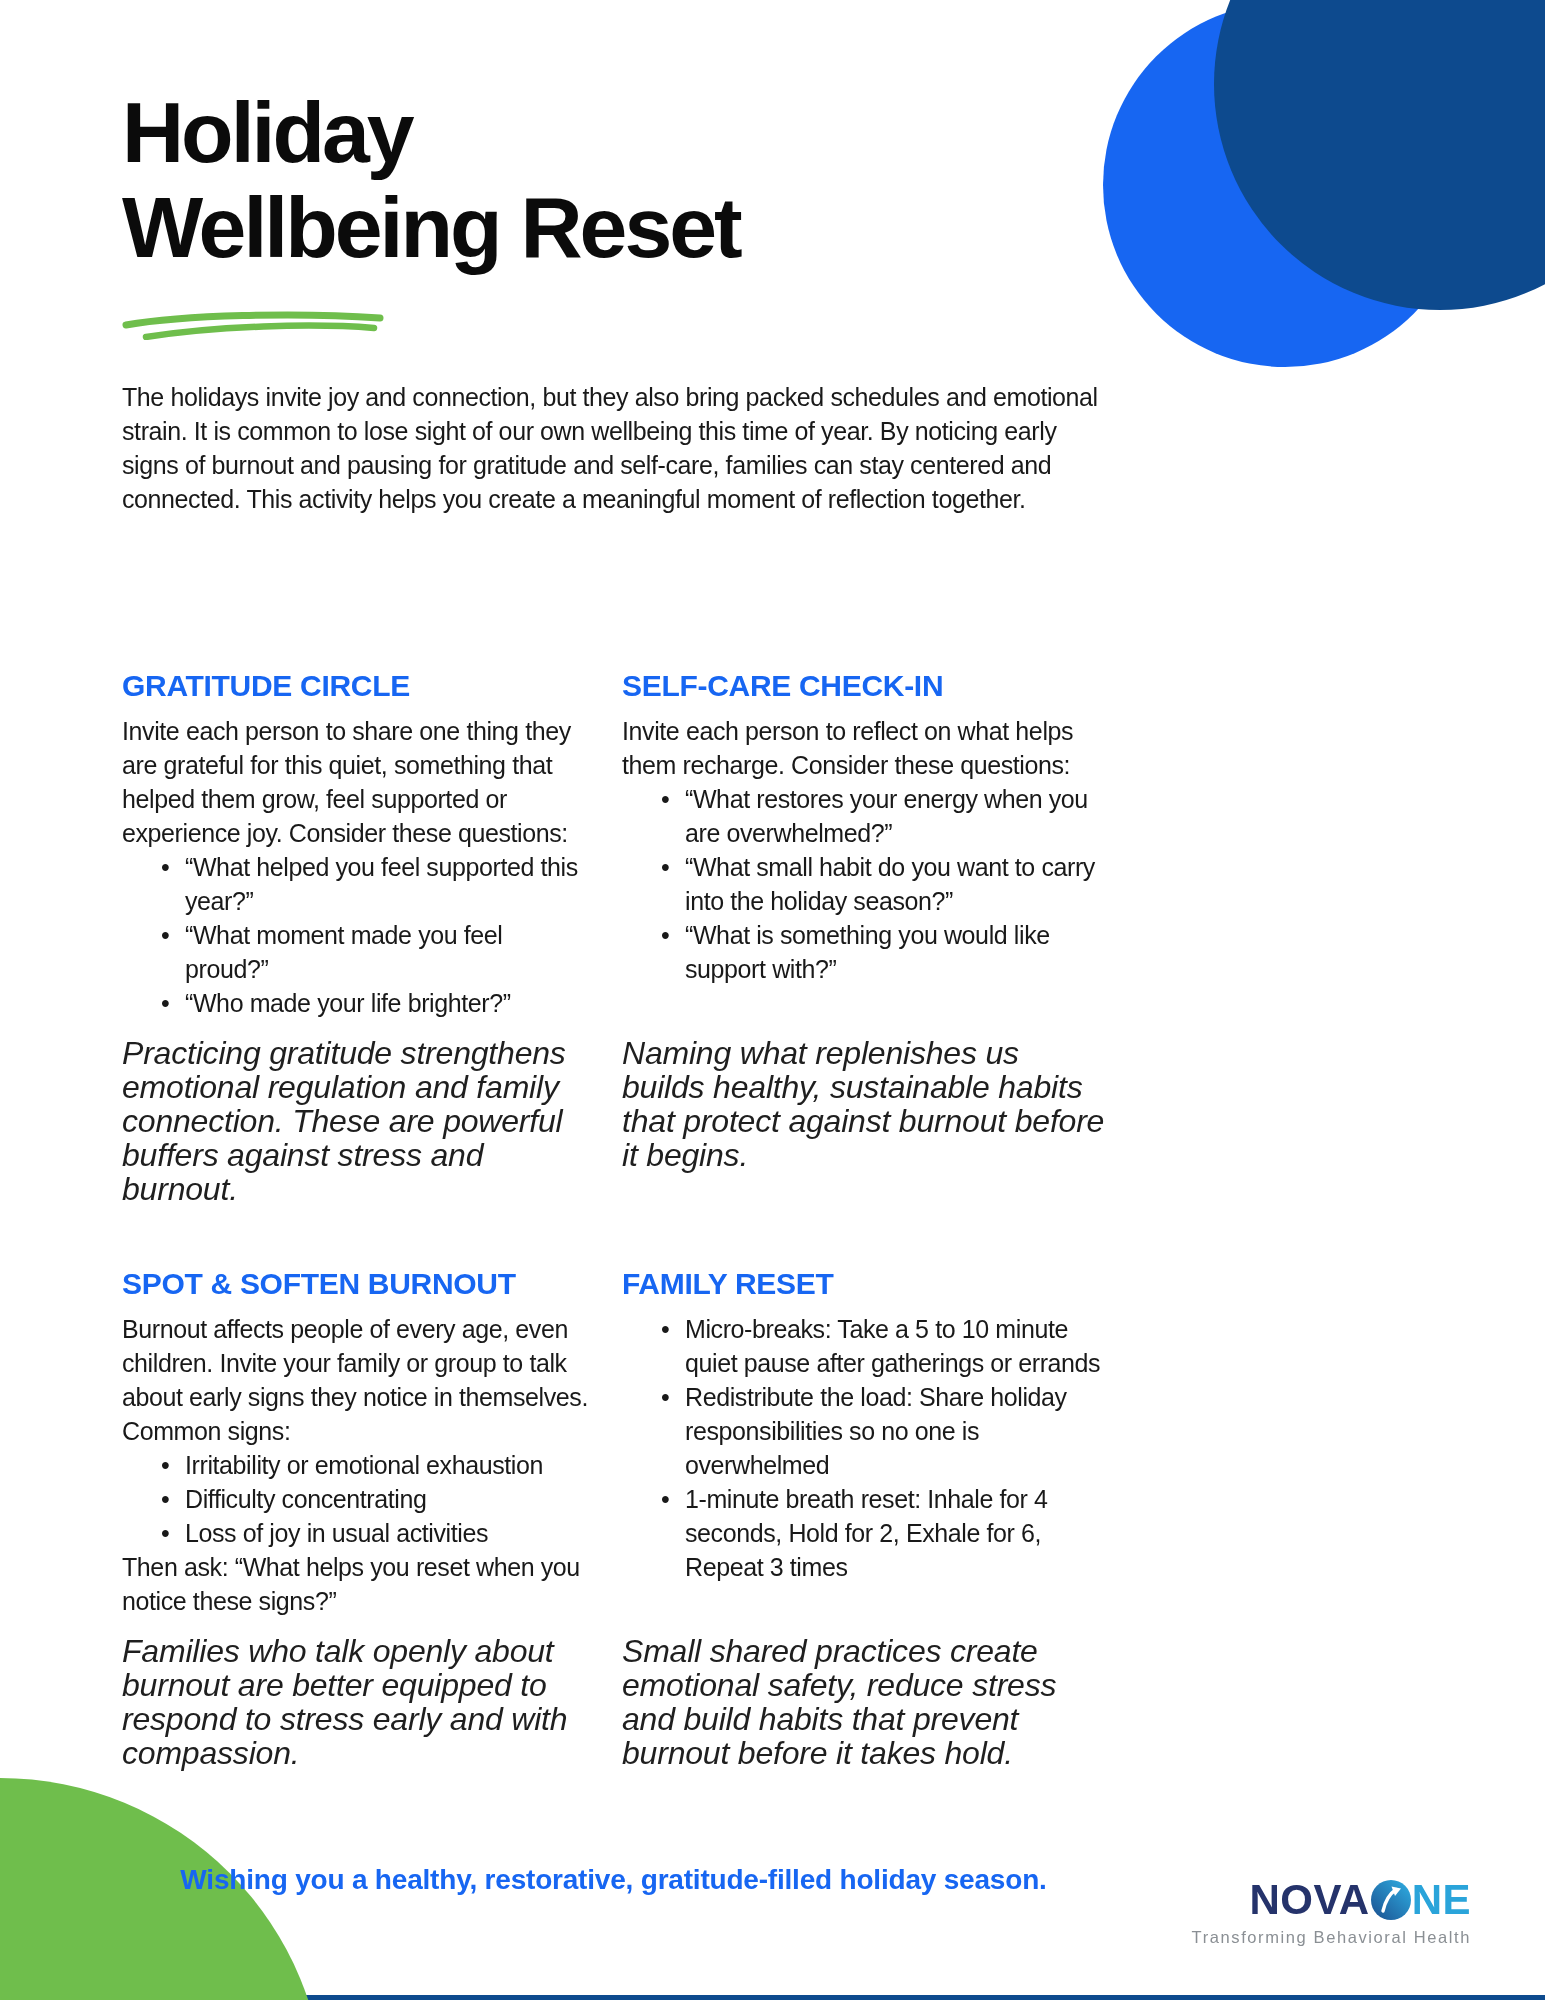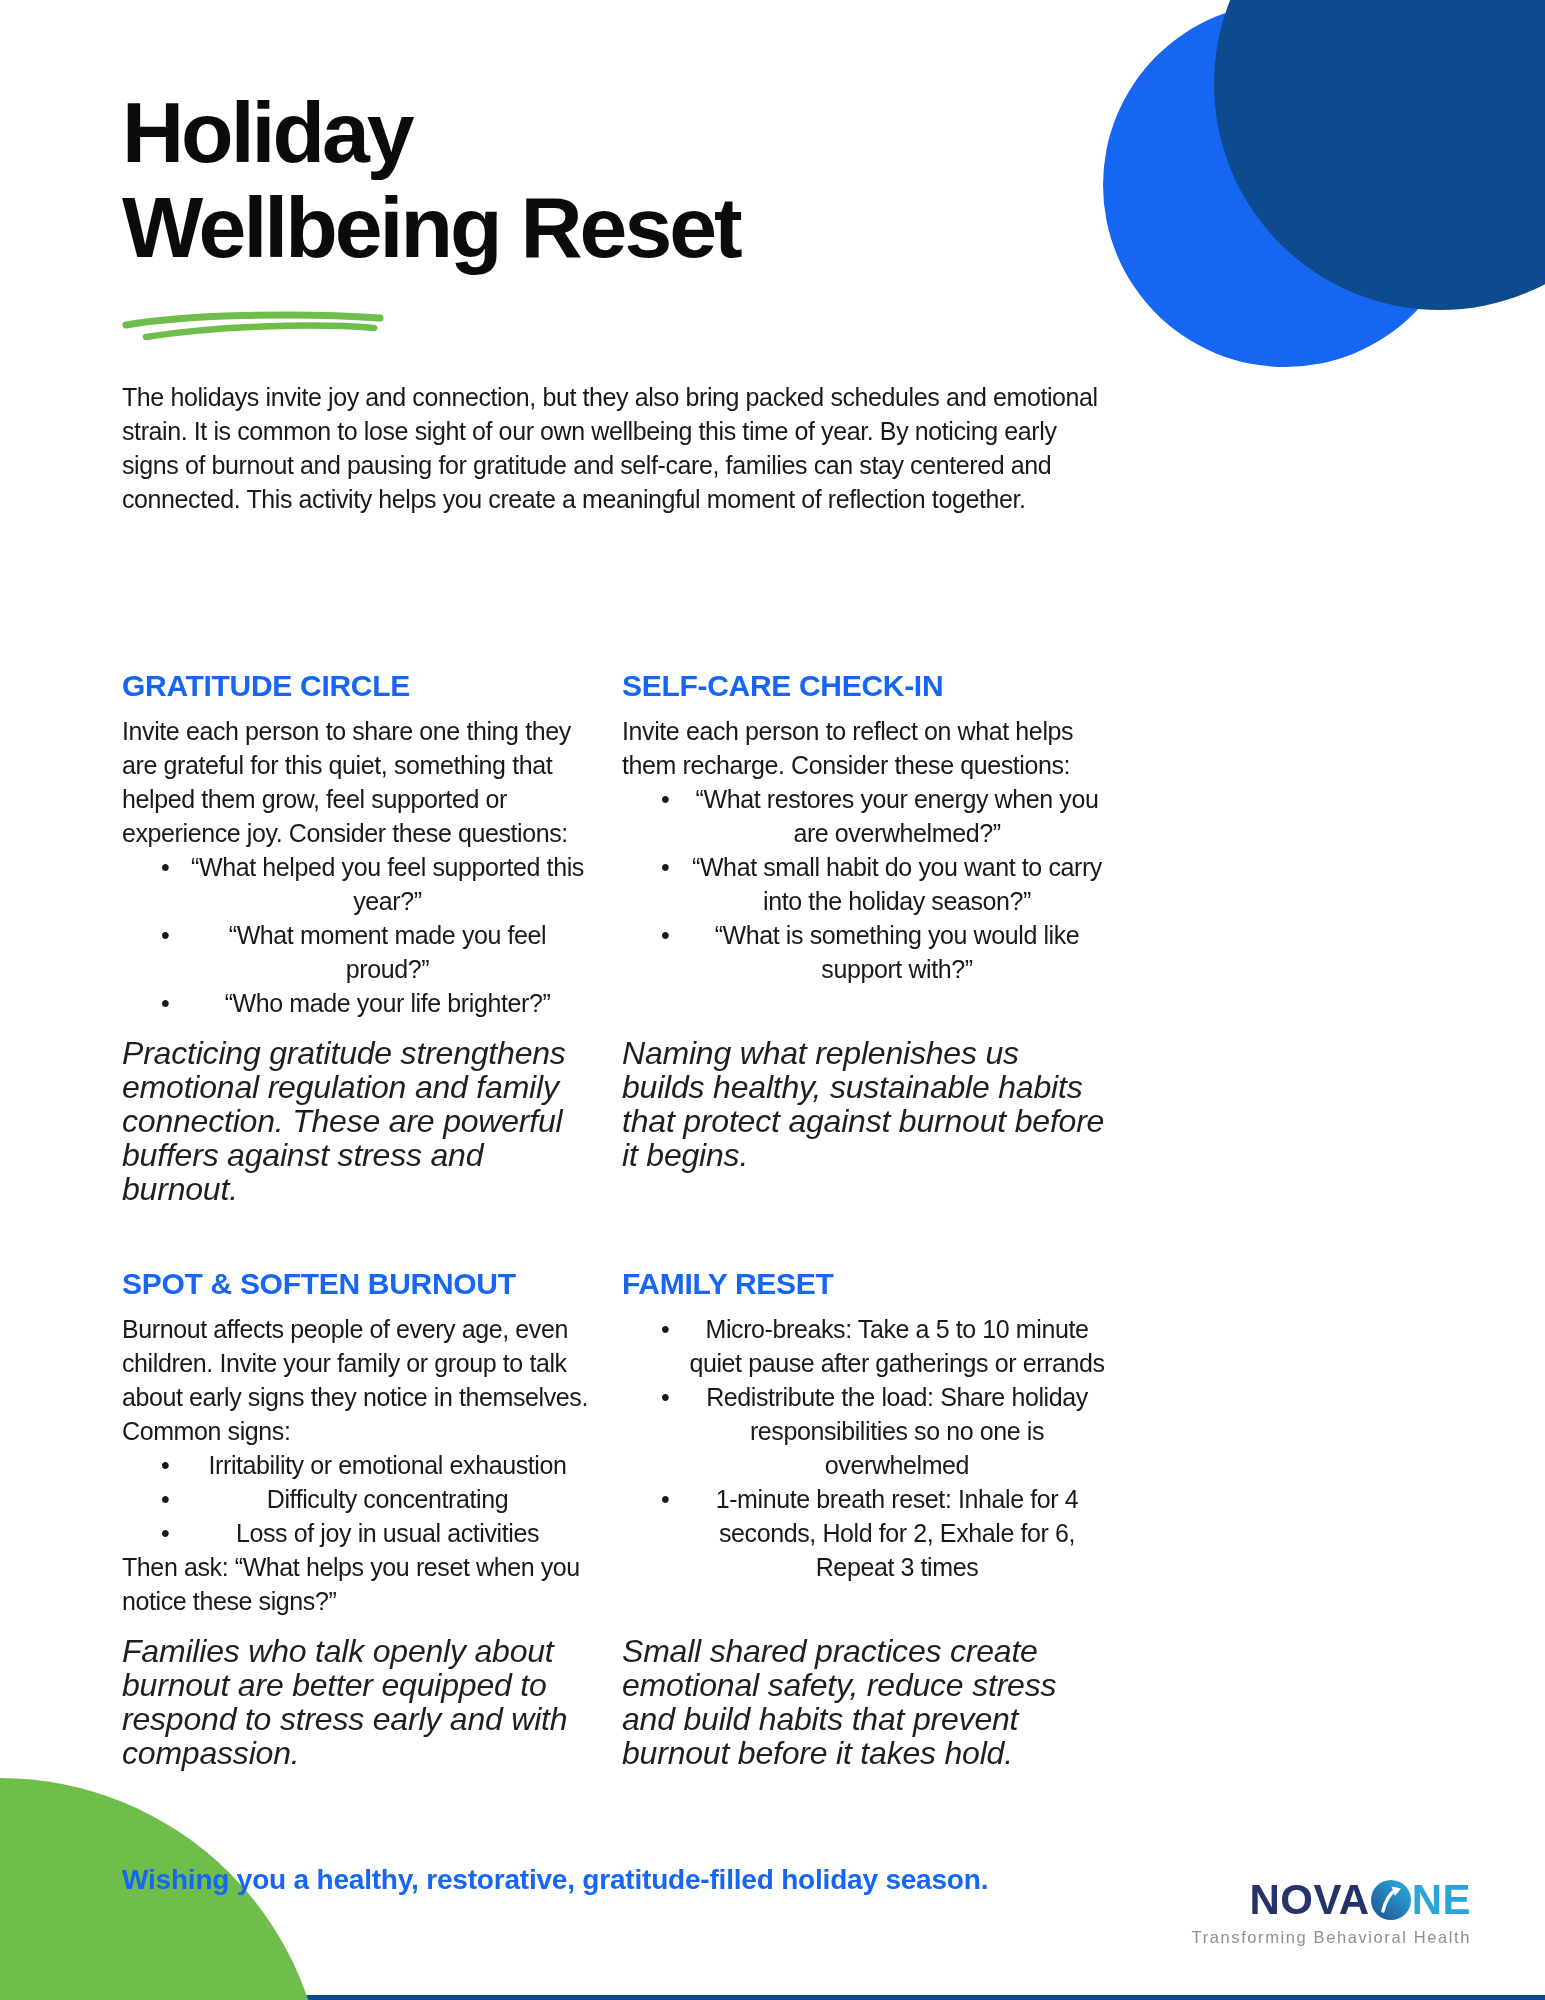--- a/index.html
+++ b/index.html
@@ -22,33 +22,33 @@
   .intro{
     margin:40px 0 0 0;font-size:25px;line-height:34px;letter-spacing:-0.4px;
   }
   .grid{
     display:grid;grid-template-columns:468px 487px;column-gap:32px;margin-top:150px;
   }
   .sec-heading{
     margin:0 0 8px 0;font-size:30px;line-height:40px;font-weight:700;color:#1766f2;letter-spacing:-0.3px;
   }
   .sec-body{margin:0;font-size:25px;line-height:34px;letter-spacing:-0.4px;}
-  .sec-bullets{margin:0;padding:0 0 0 39px;list-style:none;text-align:center;}
+  .sec-bullets{margin:0;padding:0 0 0 39px;list-style:none;}
   .sec-bullets li{
     position:relative;padding-left:24px;font-size:25px;line-height:34px;letter-spacing:-0.4px;
   }
   .sec-bullets li::before{content:"\2022";position:absolute;left:0;top:0;}
   .sec-after{margin:0;font-size:25px;line-height:34px;letter-spacing:-0.4px;}
   .note{
     margin:16px 0 58px 0;font-size:32px;line-height:34px;letter-spacing:-0.2px;
     font-style:italic;color:#1f1f1f;
   }
   .closing{
     margin:34px 0 0 0;font-size:28px;line-height:36px;font-weight:700;color:#1766f2;
-    white-space:nowrap;letter-spacing:-0.2px;
+    text-align:center;white-space:nowrap;letter-spacing:-0.2px;
   }
   
   .logo{position:absolute;top:1876px;right:74px;z-index:4;text-align:center;}
   .logo-row{display:flex;align-items:center;justify-content:flex-end;}
   .logo-nova{font-size:42px;font-weight:700;color:#25336b;letter-spacing:0.5px;}
   .logo-globe{display:block;margin:0 1px;}
   .logo-ne{font-size:42px;font-weight:700;color:#2aa4da;letter-spacing:0.5px;}
   .logo-tagline{
     margin-top:4px;font-size:16.5px;color:#8a8f94;letter-spacing:1.6px;white-space:nowrap;
   }

